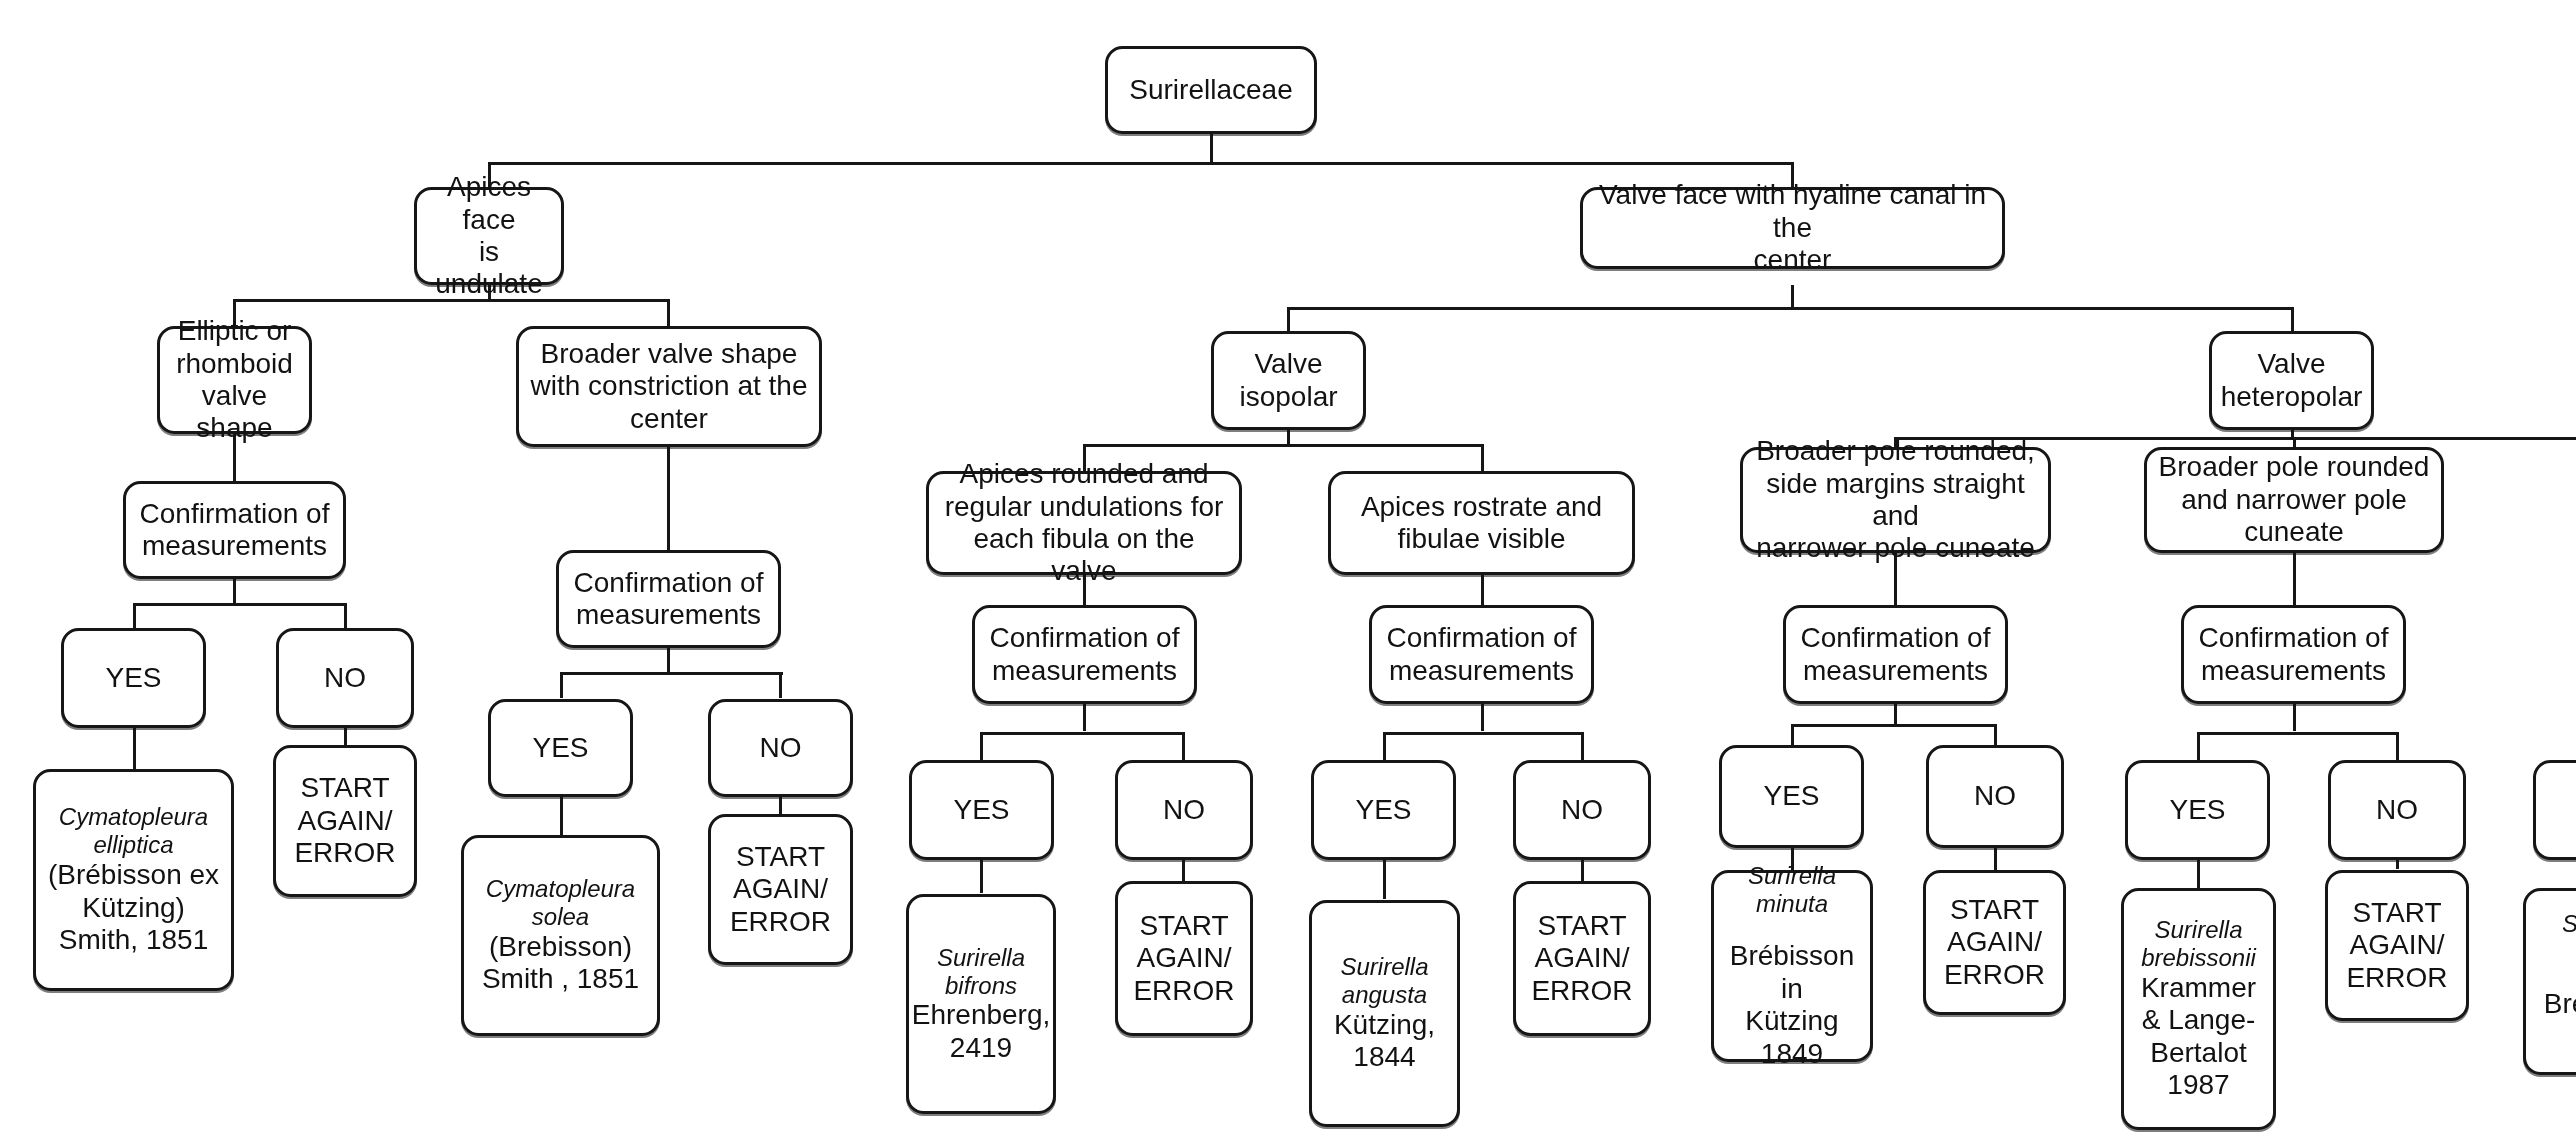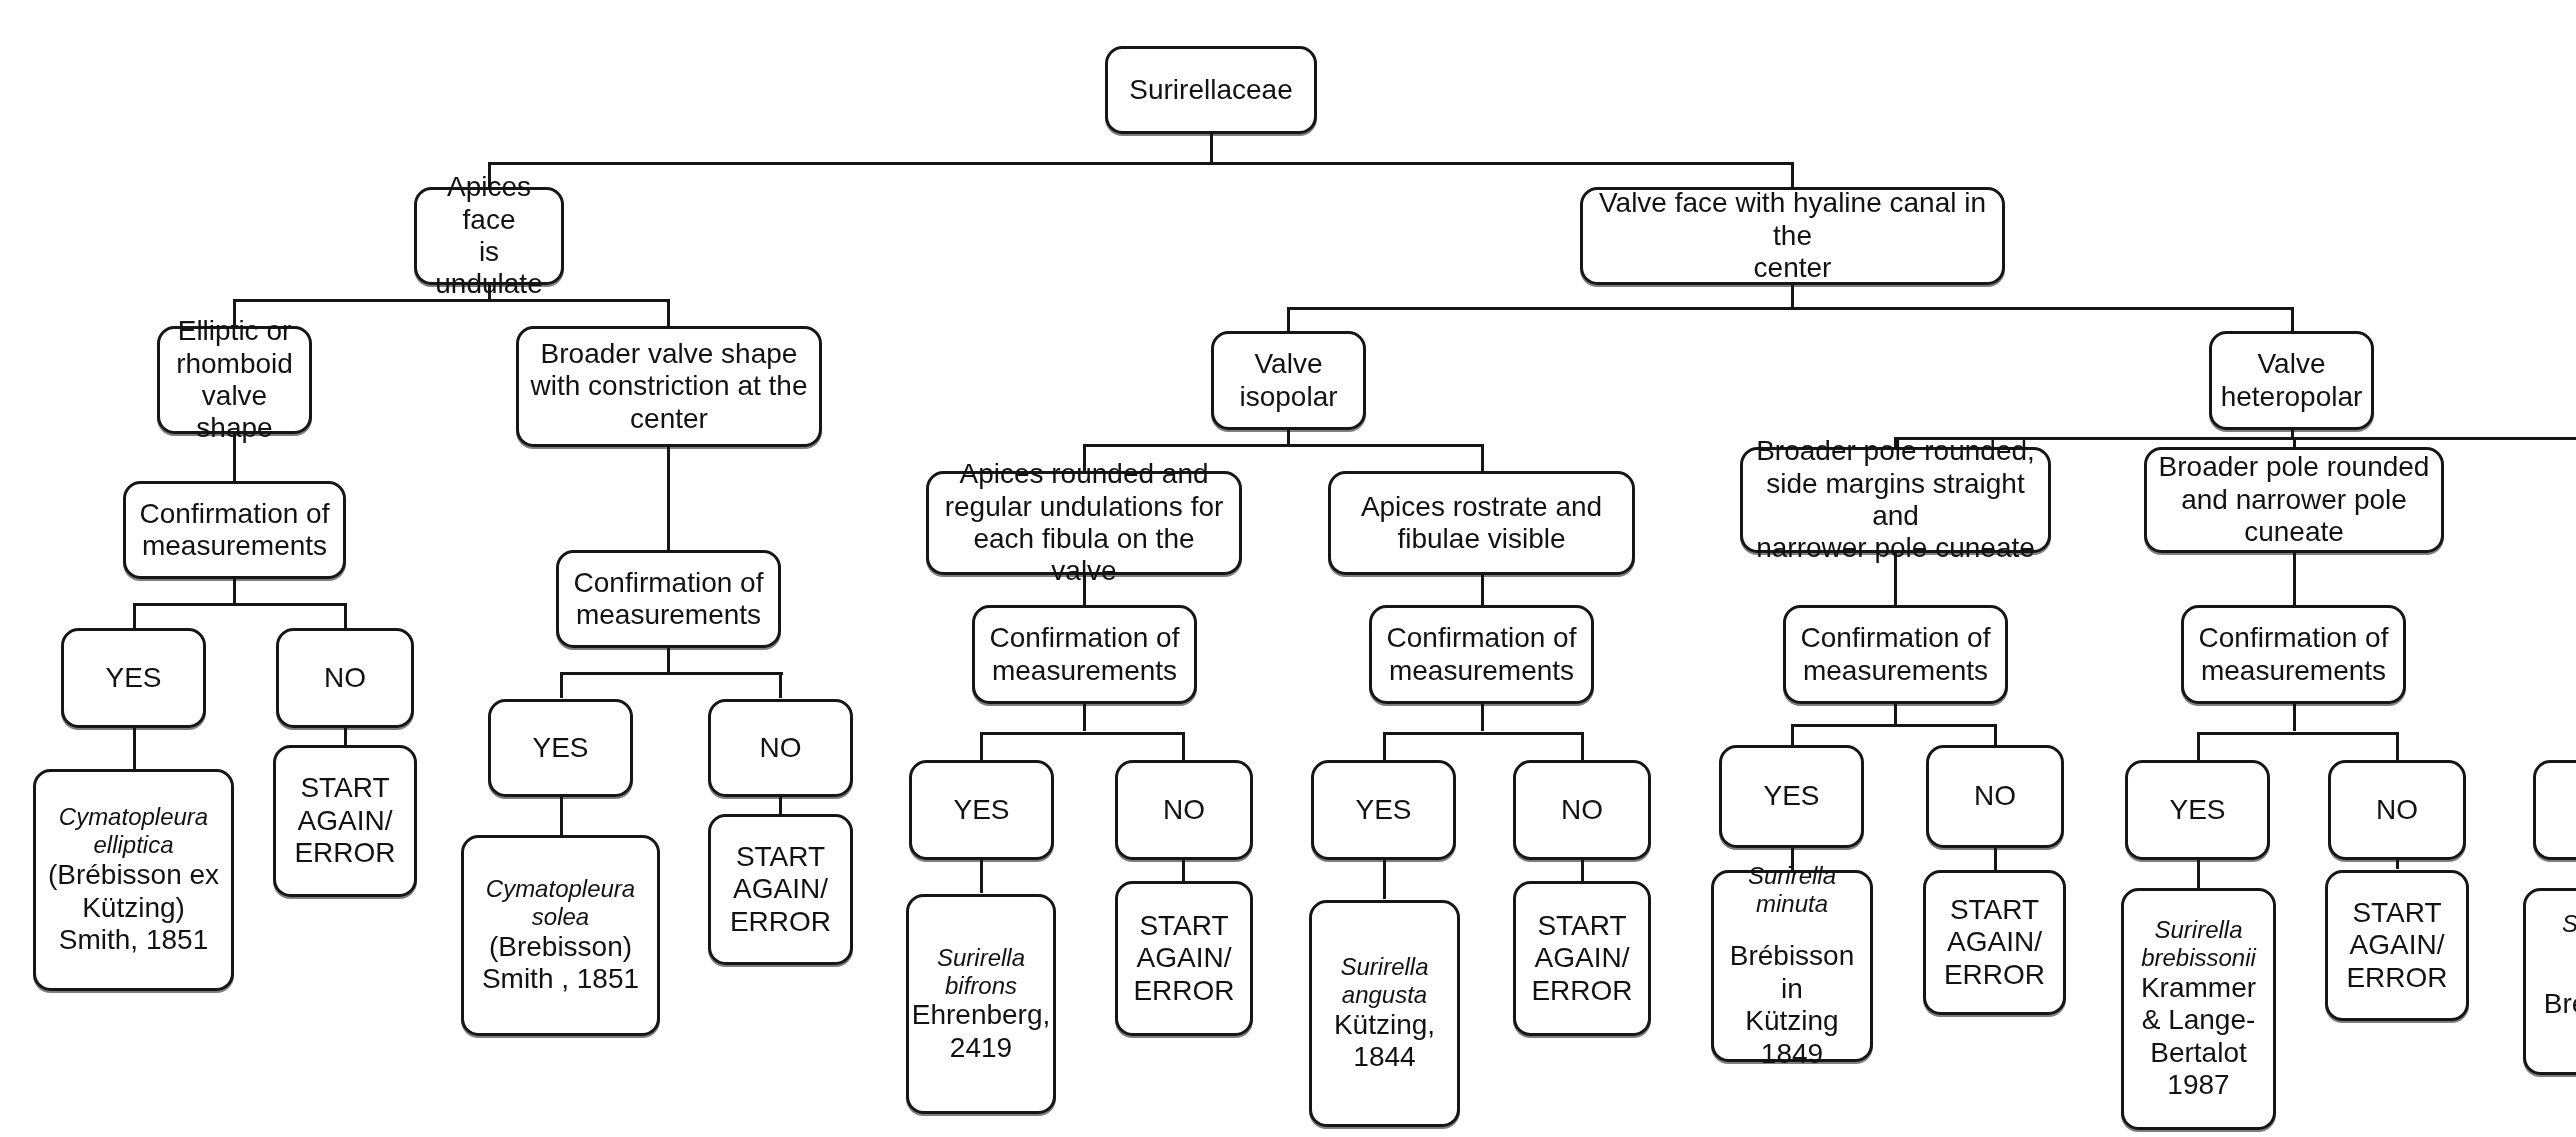--- a/index.html
+++ b/index.html
@@ -125,21 +125,21 @@
   <div class="vl" style="left:2396px;top:860px;height:9.3px;"></div>
 
   <div class="node" style="left:1105px;top:46px;width:212px;height:88px;">
     <span class="lbl">Surirellaceae</span>
   </div>
 
   <div class="node" style="left:414px;top:187px;width:150px;height:98px;">
     <span class="lbl">Apices face
 is undulate</span>
   </div>
-  <div class="node" style="left:1580px;top:187px;width:425px;height:98px;">
+  <div class="node" style="left:1580px;top:187px;width:425px;height:82px;">
     <span class="lbl">Valve face with hyaline canal in the
 center</span>
   </div>
 
   <div class="node" style="left:157px;top:326px;width:155px;height:108px;">
     <span class="lbl">Elliptic or
 rhomboid
 valve shape</span>
   </div>
   <div class="node" style="left:516px;top:326px;width:306px;height:121px;">

